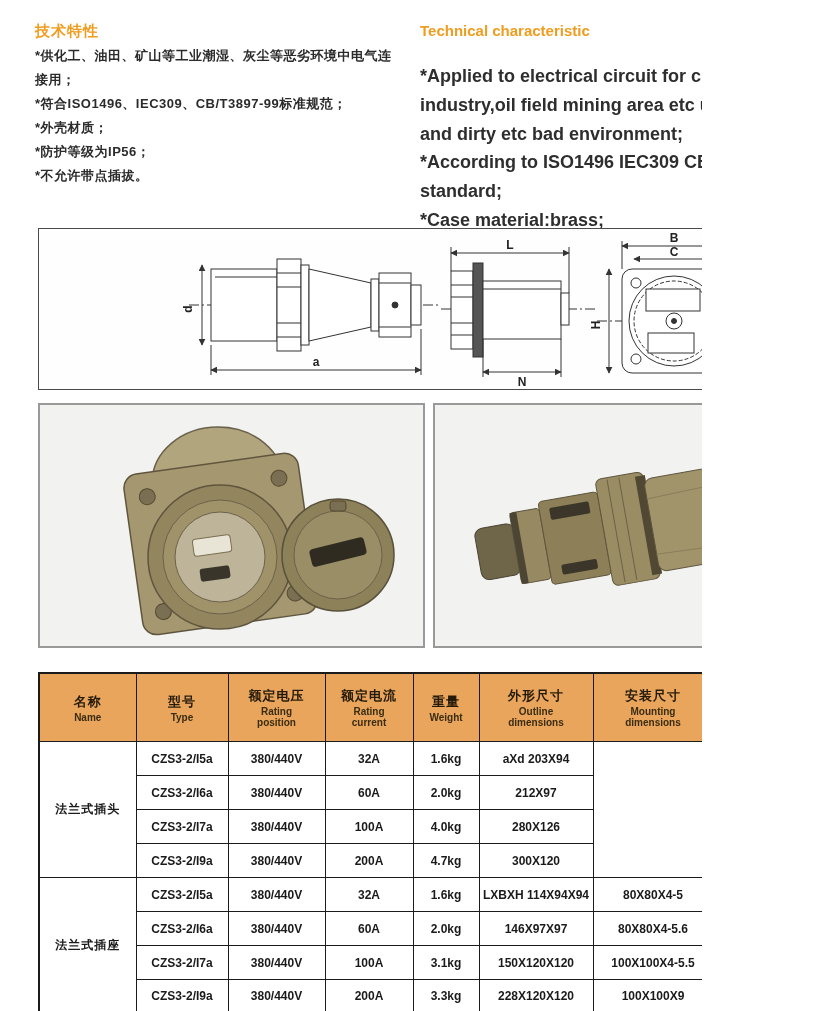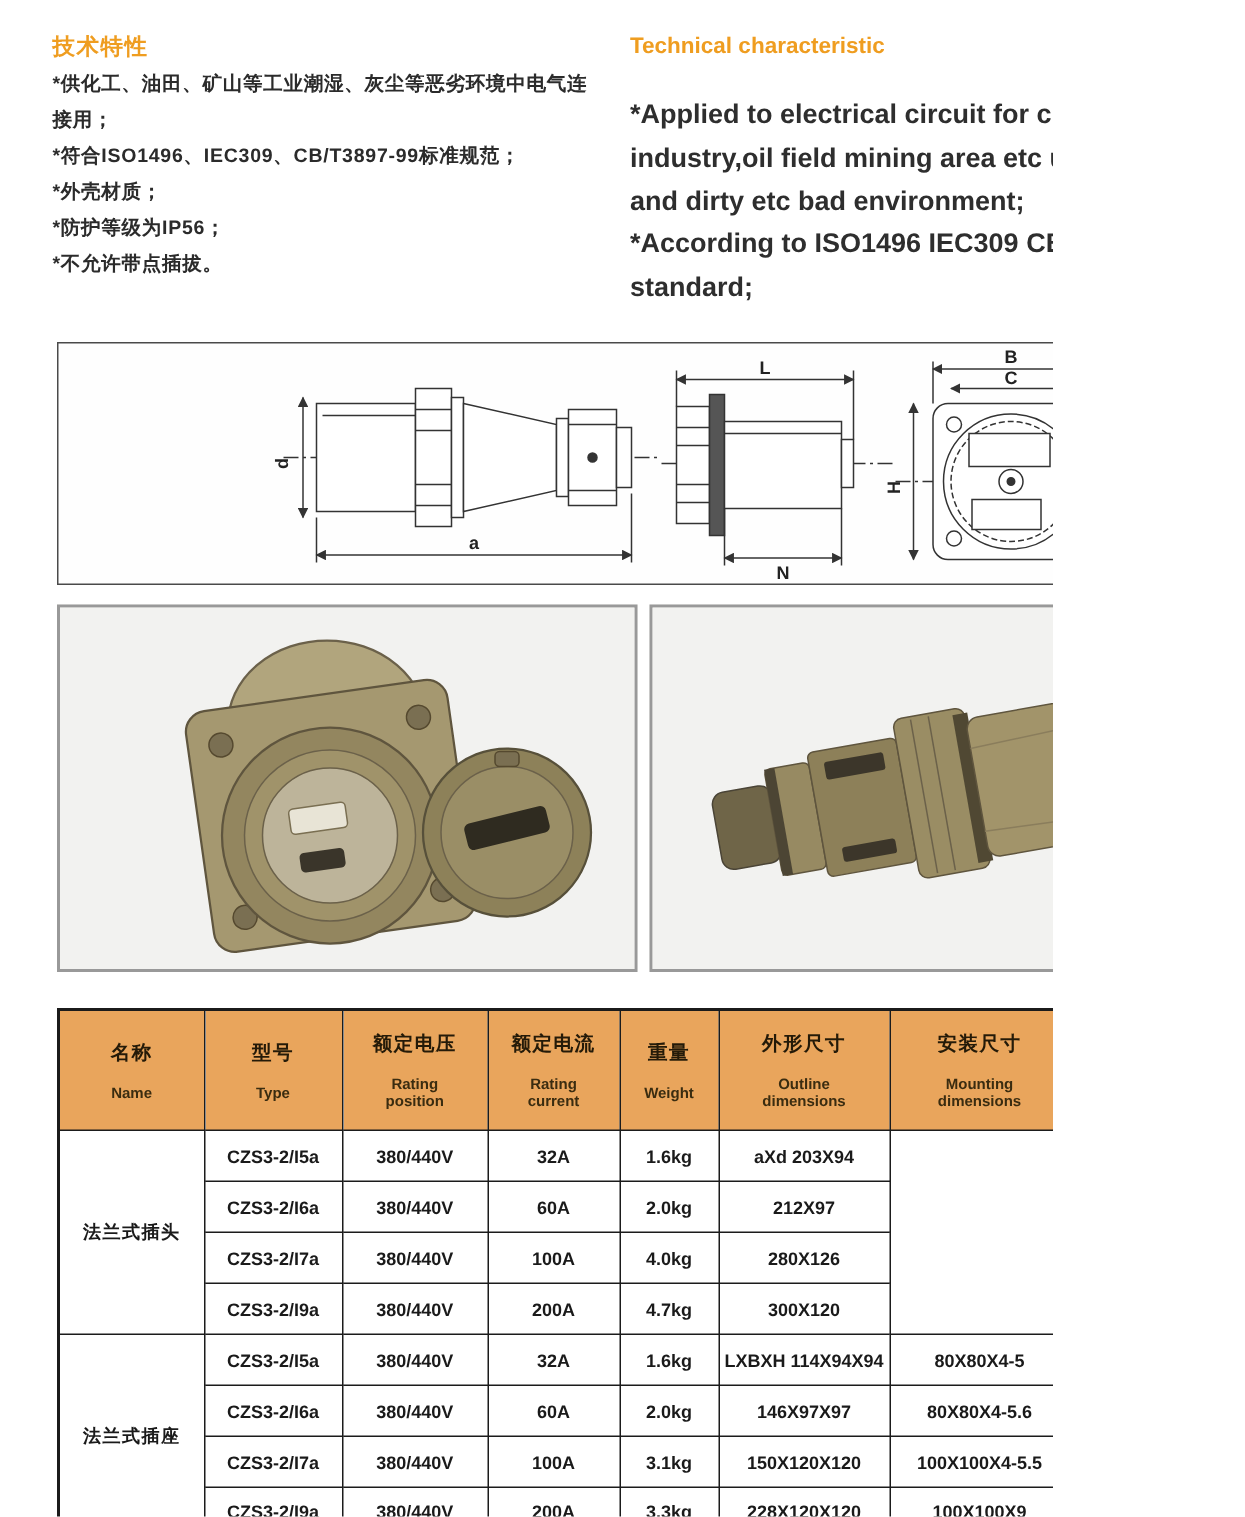--- a/index.html
+++ b/index.html
@@ -13,21 +13,21 @@
 
   .drawing-box { left:38px; top:228px; width:755px; height:162px; border:1.5px solid #4a4a4a; background:#fefefe; }
   .photo-box { top:403px; height:245px; border:2px solid #999; background:#f2f2f0; }
   .photo-left { left:38px; width:387px; }
   .photo-right { left:433px; width:362px; }
 
   table.spec { left:38px; top:672px; width:757px; border-collapse:collapse; table-layout:fixed; position:absolute; border:2px solid #1b1b1b; }
   table.spec th, table.spec td { border:1px solid #1b1b1b; text-align:center; vertical-align:middle; overflow:hidden; }
   table.spec th { background:#e9a55c; height:52px; padding:13px; }
   table.spec th .zh { font-size:13px; font-weight:bold; color:#241a08; letter-spacing:1px; }
-  table.spec th .en { font-size:10px; font-weight:bold; color:#3a2c10; margin-top:13px; }
+  table.spec th .en { font-size:10px; font-weight:bold; color:#3a2c10; margin-top:1px; }
   table.spec td { height:34px; font-size:12px; font-weight:600; color:#1a1a1a; background:#ffffff; }
   table.spec td.group { font-size:12px; letter-spacing:1px; }
 
   svg text { font-family:"Liberation Sans", sans-serif; }
 </style>
 </head>
 <body>
 
 <div class="page">
 
@@ -37,20 +37,21 @@
     <div>*符合ISO1496、IEC309、CB/T3897-99标准规范；</div>
     <div>*外壳材质；</div>
     <div>*防护等级为IP56；</div>
     <div>*不允许带点插拔。</div>
   </div>
 
   <div class="abs sec-title" style="left:420px; top:22px; letter-spacing:0;">Technical characteristic</div>
   <div class="abs en-bullets" style="left:420px; top:62px;">
     <div>*Applied to electrical circuit for chemical industry,oil field mining area etc used in water and dirty etc bad environment;</div>
     <div>*According to ISO1496  IEC309 CB/T389-99 standard;</div>
+    <div>*Case material:brass;</div>
   </div>
 
   <div class="abs drawing-box">
     <svg width="752" height="159" viewBox="0 0 752 159">
       <defs>
         <marker id="arr" viewBox="0 0 10 10" refX="9" refY="5" markerWidth="7" markerHeight="7" orient="auto-start-reverse">
           <path d="M0,0 L10,5 L0,10 z" fill="#333"></path>
         </marker>
       </defs>
       <g stroke="#333" stroke-width="1" fill="none">

